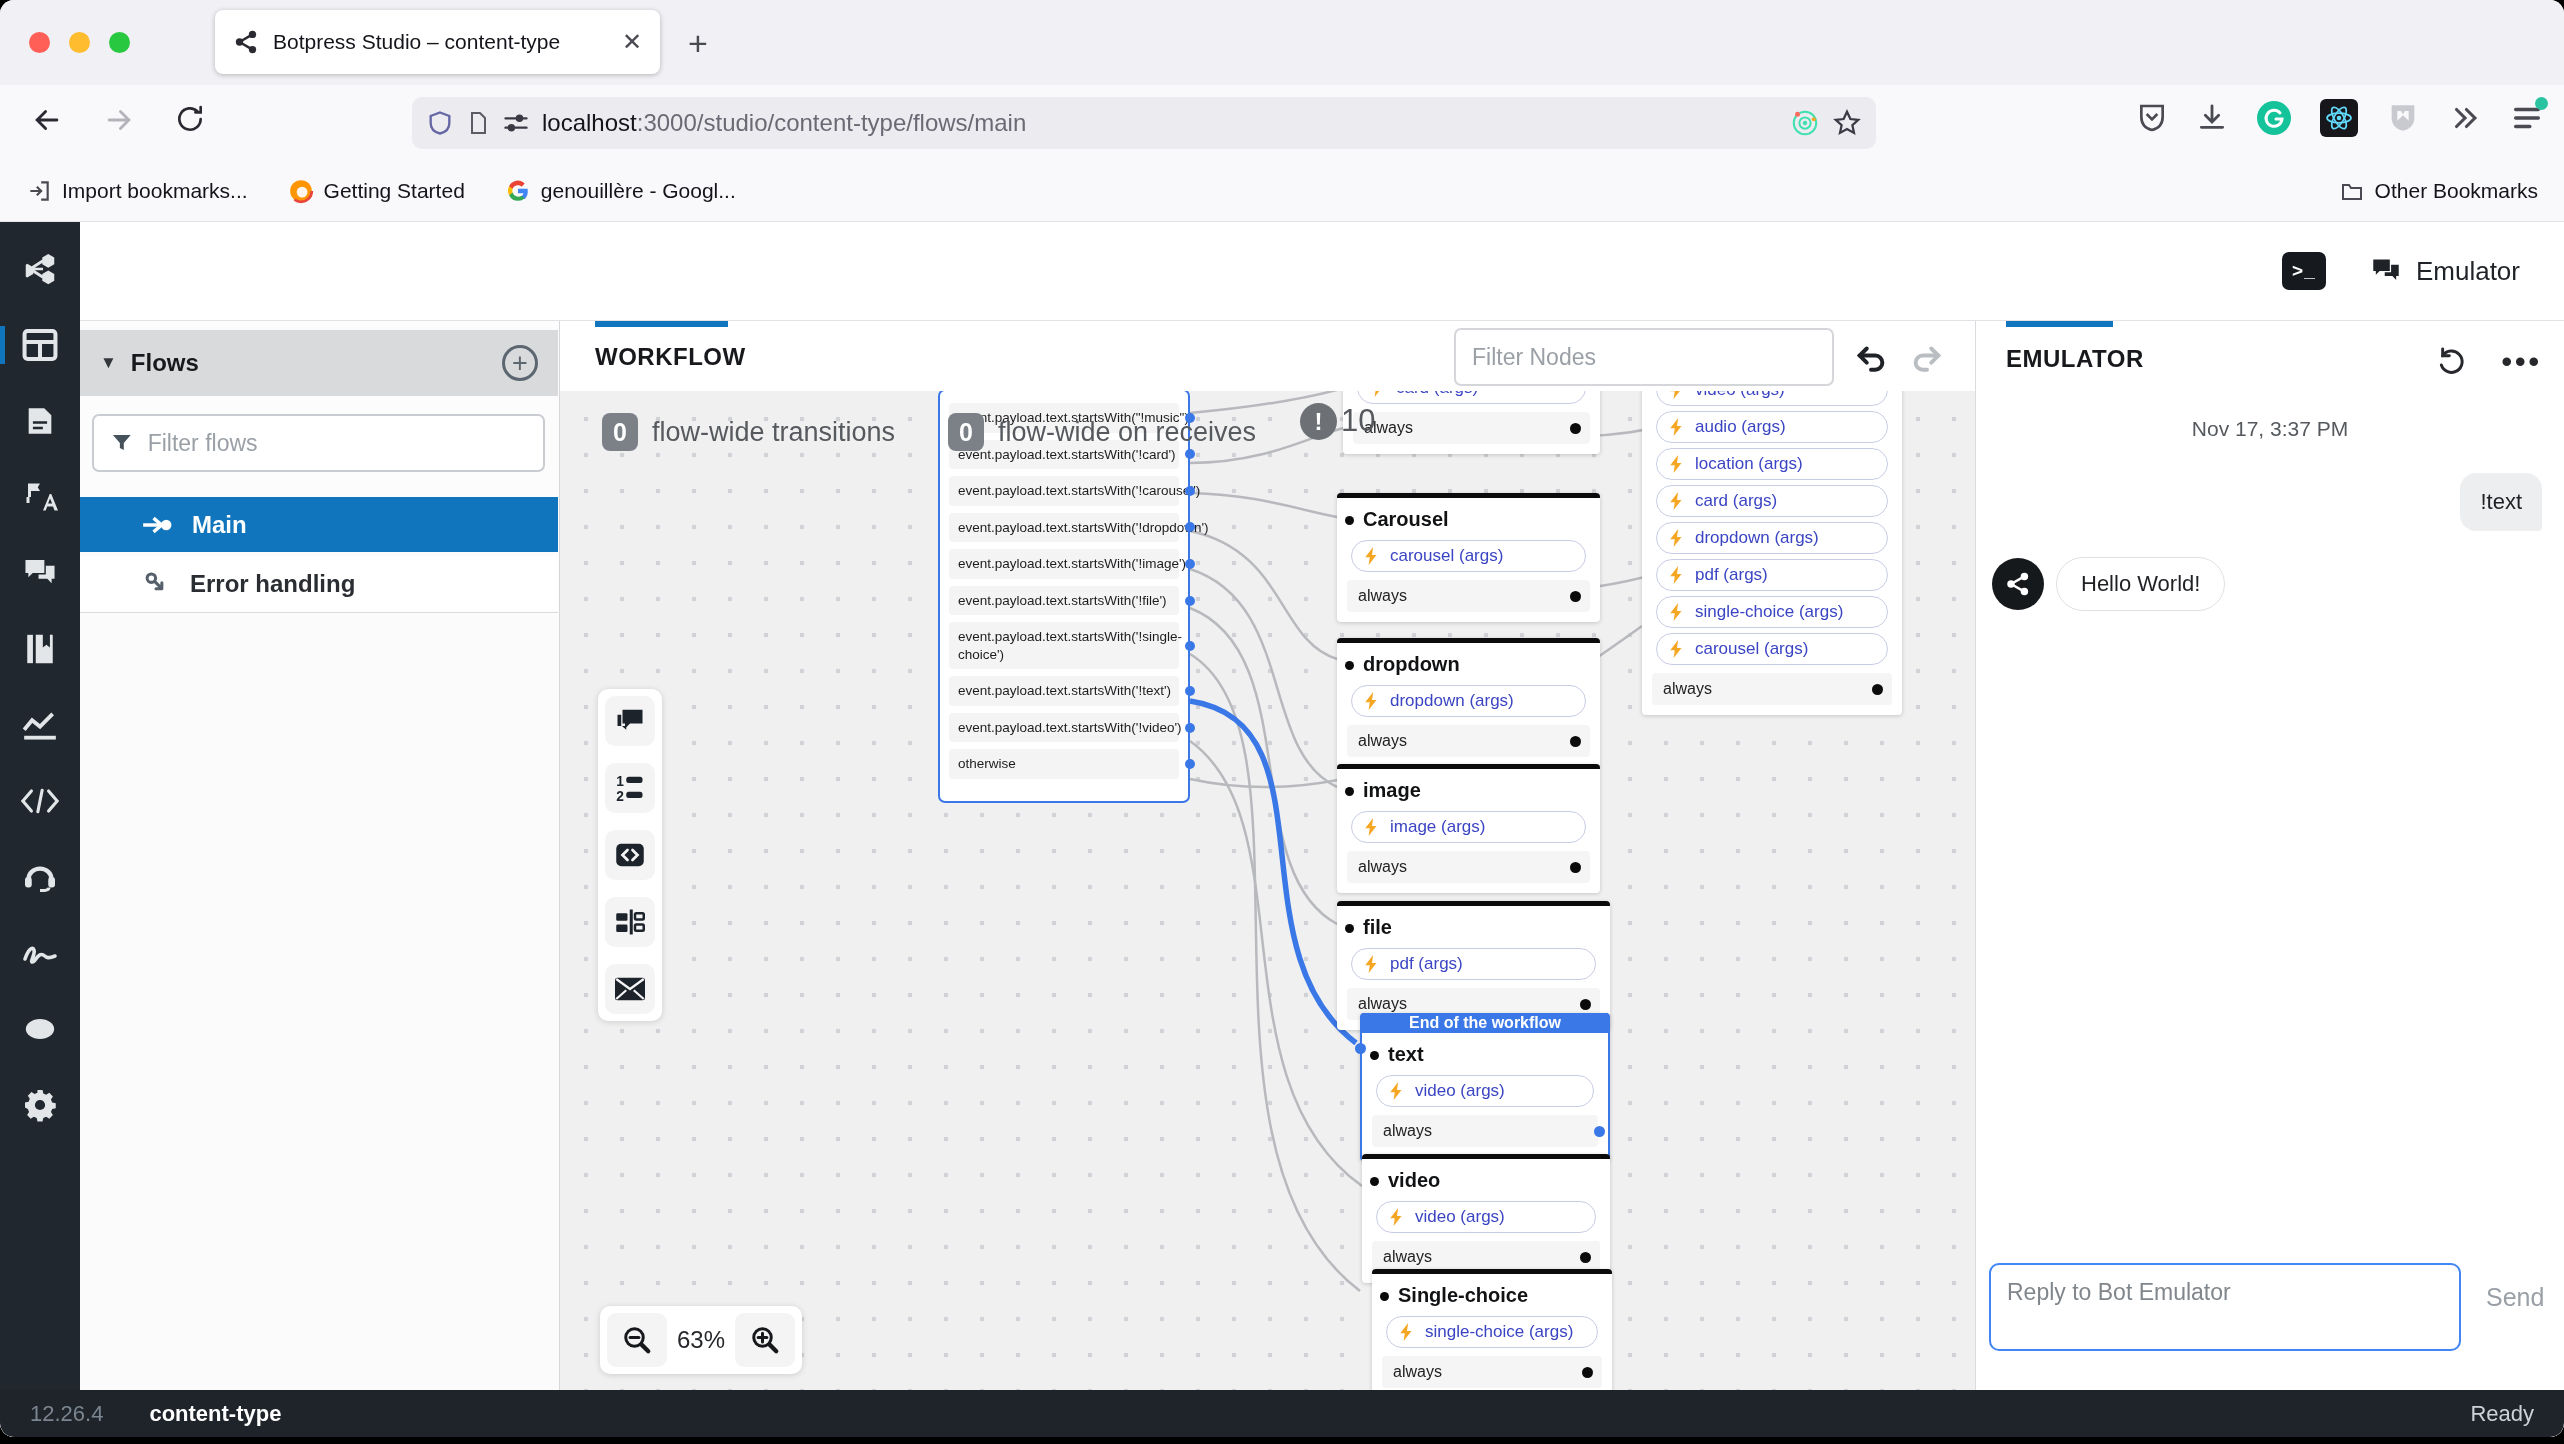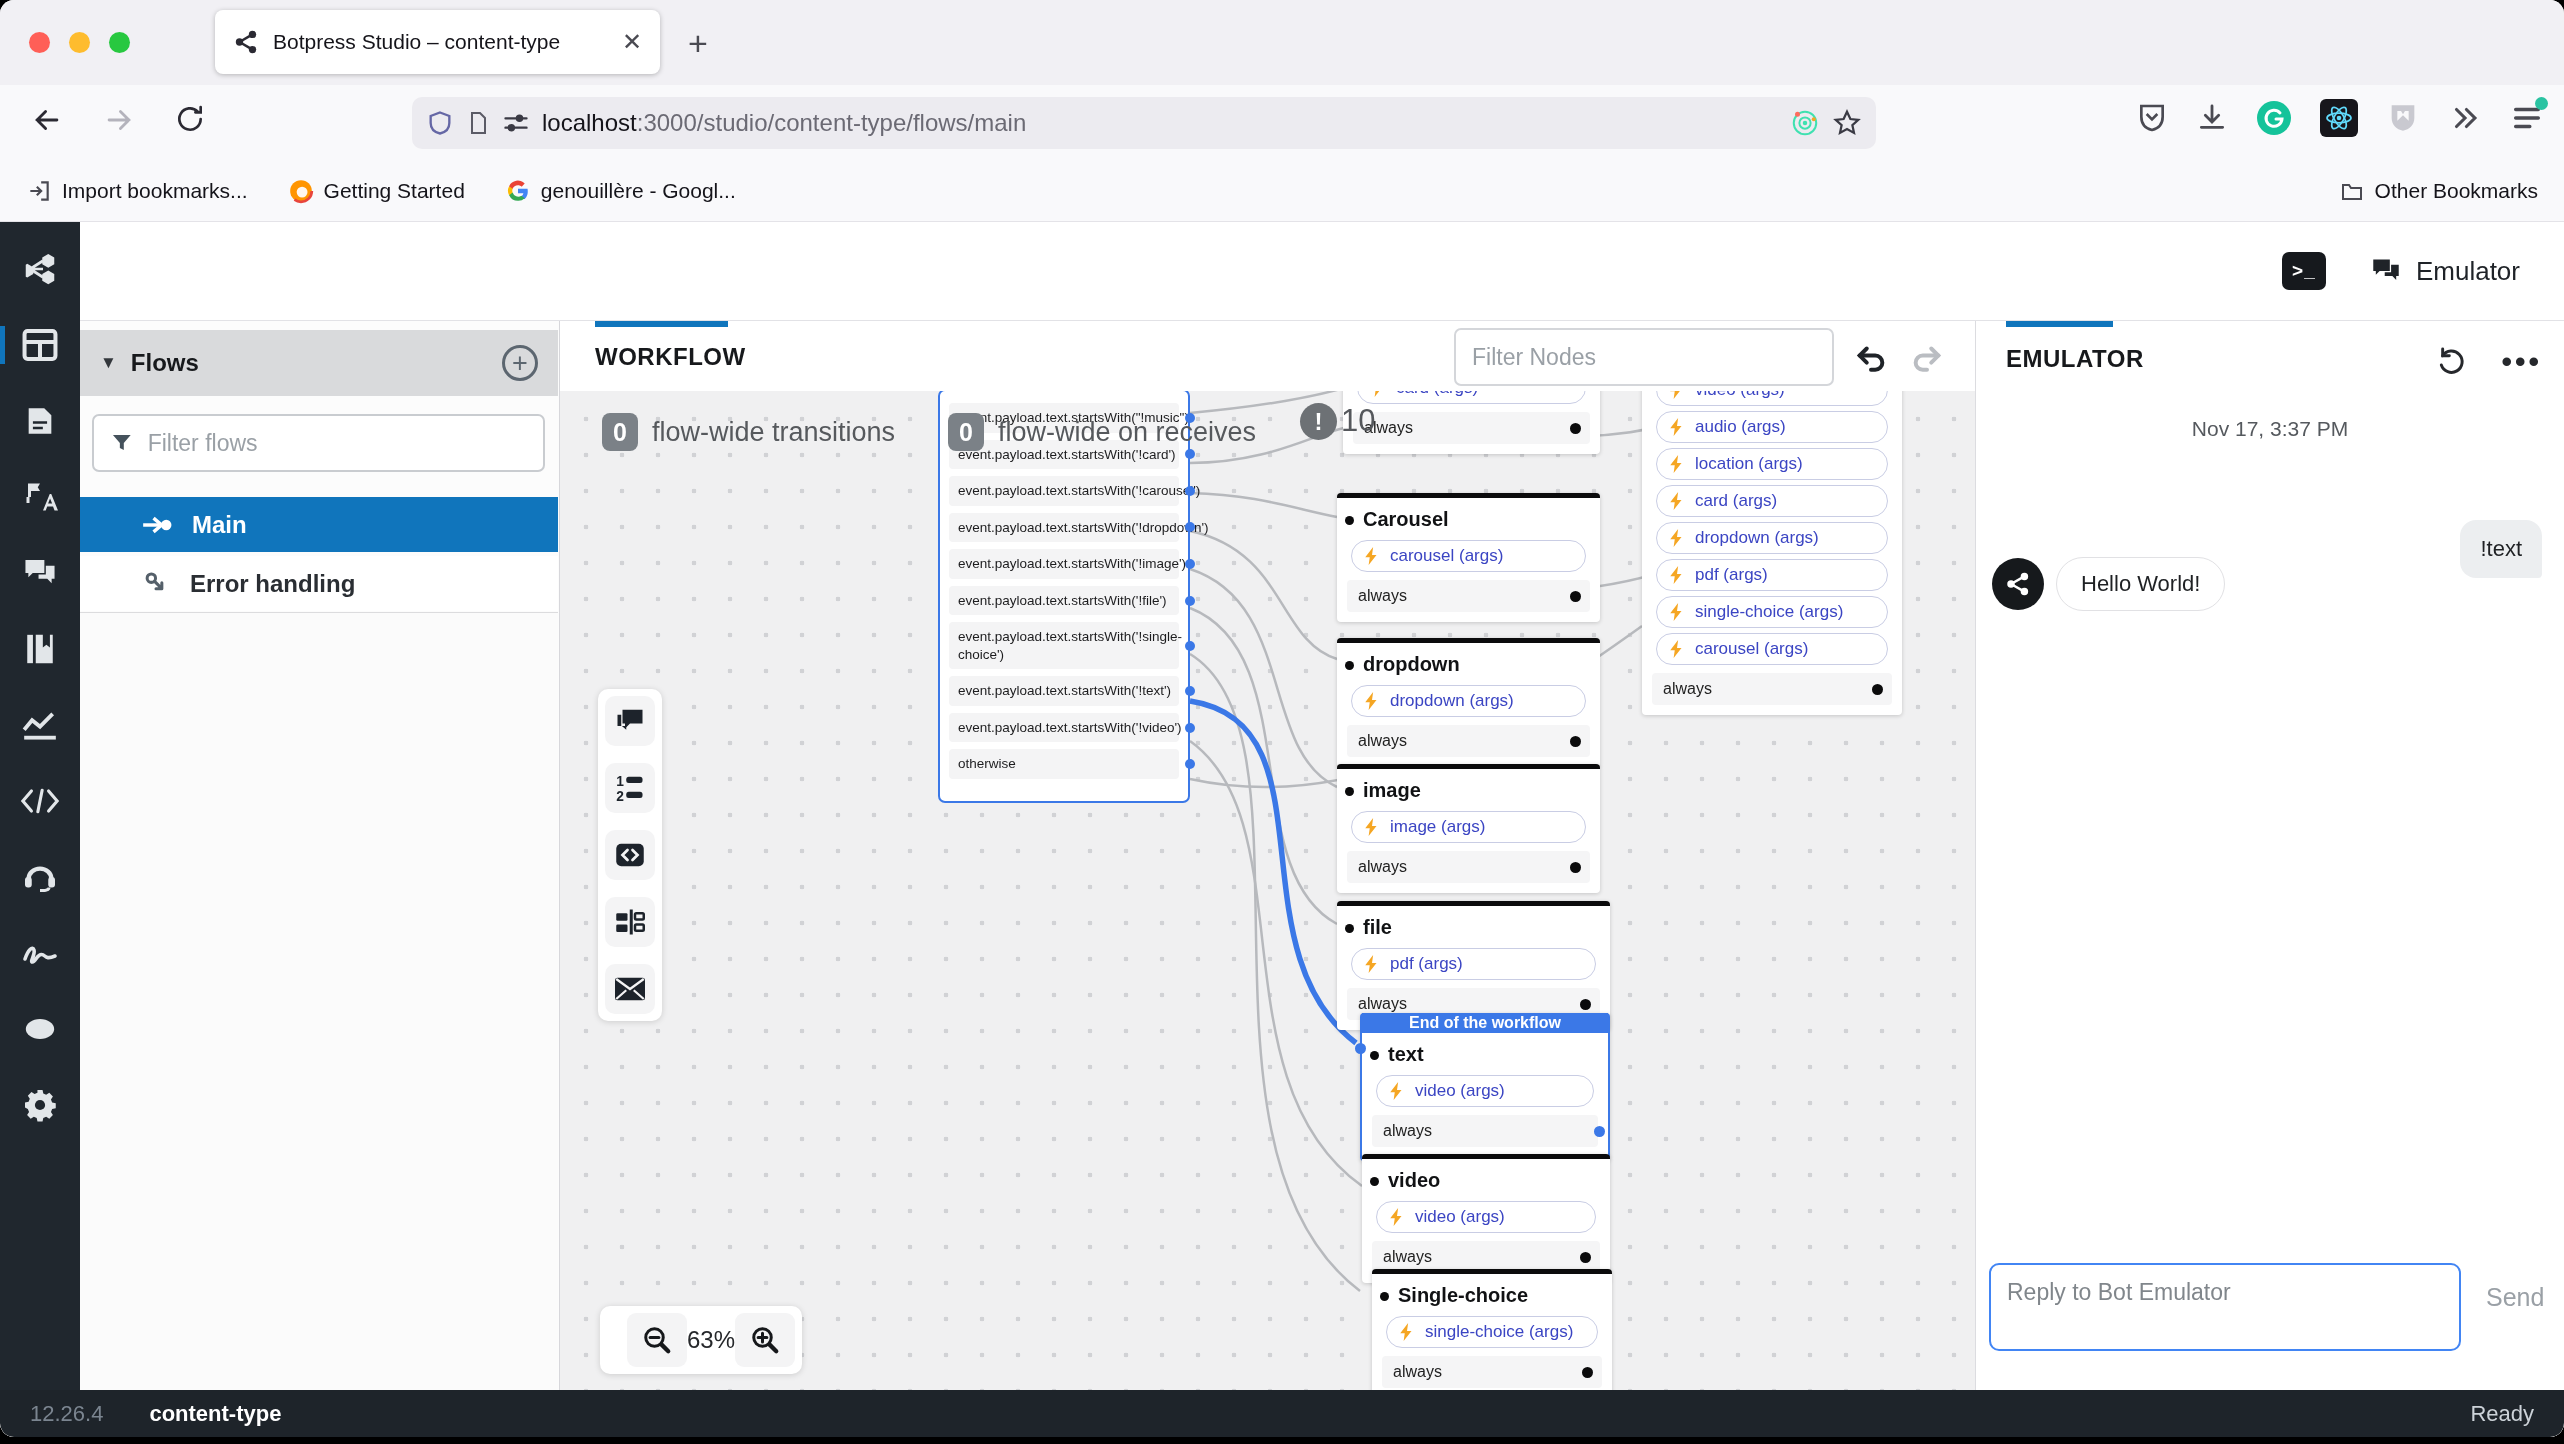--- a/index.html
+++ b/index.html
@@ -85,31 +85,31 @@
   .trow .dot { position:absolute; right:9px; top:50%; margin-top:-5px; width:11px; height:11px; border-radius:50%; background:#0b0b0c; }
   .trow .dot.blue { background:#3b78e7; right:-7px; }
   .ldot { position:absolute; left:-7px; top:30px; width:11px; height:11px; border-radius:50%; background:#3b78e7; }
 
   .err-badge { position:absolute; left:740px; top:12px; z-index:7; display:flex; align-items:flex-start; gap:4px; }
   .err-circ { width:37px; height:37px; border-radius:50%; background:#6d7175; color:#fff; font-size:24px; font-weight:800; display:flex; align-items:center; justify-content:center; }
   .err-num { font-size:31px; color:#55585c; }
 
   .cv-toolbar { position:absolute; left:38px; top:298px; width:64px; background:#fff; border-radius:10px; box-shadow:0 1px 6px rgba(0,0,0,.15); padding:7px; z-index:8; display:flex; flex-direction:column; gap:17px; }
   .cv-tb-btn { width:50px; height:50px; background:#f4f4f5; border-radius:10px; display:flex; align-items:center; justify-content:center; color:#1d232b; }
-  .zoombar { position:absolute; left:40px; top:915px; width:202px; height:68px; background:#fff; border-radius:10px; box-shadow:0 1px 6px rgba(0,0,0,.15); z-index:8; display:flex; align-items:center; justify-content:flex-end; padding:7px; }
+  .zoombar { position:absolute; left:40px; top:915px; width:202px; height:68px; background:#fff; border-radius:10px; box-shadow:0 1px 6px rgba(0,0,0,.15); z-index:8; display:flex; align-items:center; justify-content:space-between; padding:7px; }
   .zoom-btn { width:60px; height:54px; background:#f4f4f5; border-radius:9px; display:flex; align-items:center; justify-content:center; color:#16181b; }
   .zoom-val { font-size:24px; color:#26282b; }
 
   
   .emu { position:absolute; right:0; top:0; bottom:0; width:589px; background:#fff; border-left:1px solid #dcdce0; }
   .emu-tab-ind { position:absolute; left:30px; top:0; width:107px; height:6px; background:#1075bc; }
   .emu-title { position:absolute; left:30px; top:24px; font-size:24px; font-weight:700; color:#17191c; letter-spacing:.5px; }
   .emu-hdr-ic { position:absolute; top:24px; color:#26282c; }
   .emu-ts { position:absolute; left:0; right:0; top:96px; text-align:center; font-size:21px; color:#55595e; }
-  .bubble-user { position:absolute; right:22px; top:152px; background:#eceef0; border-radius:16px 16px 4px 16px; padding:16px 20px; font-size:22px; color:#1f2124;margin-top:47px; }
+  .bubble-user { position:absolute; right:22px; top:152px; background:#eceef0; border-radius:16px 16px 4px 16px; padding:16px 20px; font-size:22px; color:#1f2124; }
   .bot-row { position:absolute; left:16px; top:236px; display:flex; align-items:center; gap:12px; }
   .bot-avatar { width:52px; height:52px; border-radius:50%; background:#16191c; display:flex; align-items:center; justify-content:center; }
   .bubble-bot { background:#fff; border:1.5px solid #e1e1e4; border-radius:28px; padding:13px 24px; font-size:22px; color:#1f2124; }
   .reply { position:absolute; left:13px; top:942px; width:472px; height:88px; border:2.5px solid #4285f4; border-radius:10px; background:#fff; padding:14px 16px; }
   .reply textarea { width:100%; height:100%; border:0; outline:0; resize:none; font-size:23px; font-family:inherit; color:#3c4043; }
   .reply textarea::placeholder { color:#80868b; }
   .send { position:absolute; left:502px; top:962px; font-size:25px; color:#9aa0a6; font-weight:400;margin-left:8px; }
 
   
   .statusbar { position:absolute; left:0; right:0; bottom:0; height:47px; background:#1e242a; border-radius:0 0 14px 14px; display:flex; align-items:center; padding:0 30px; gap:46px; }

